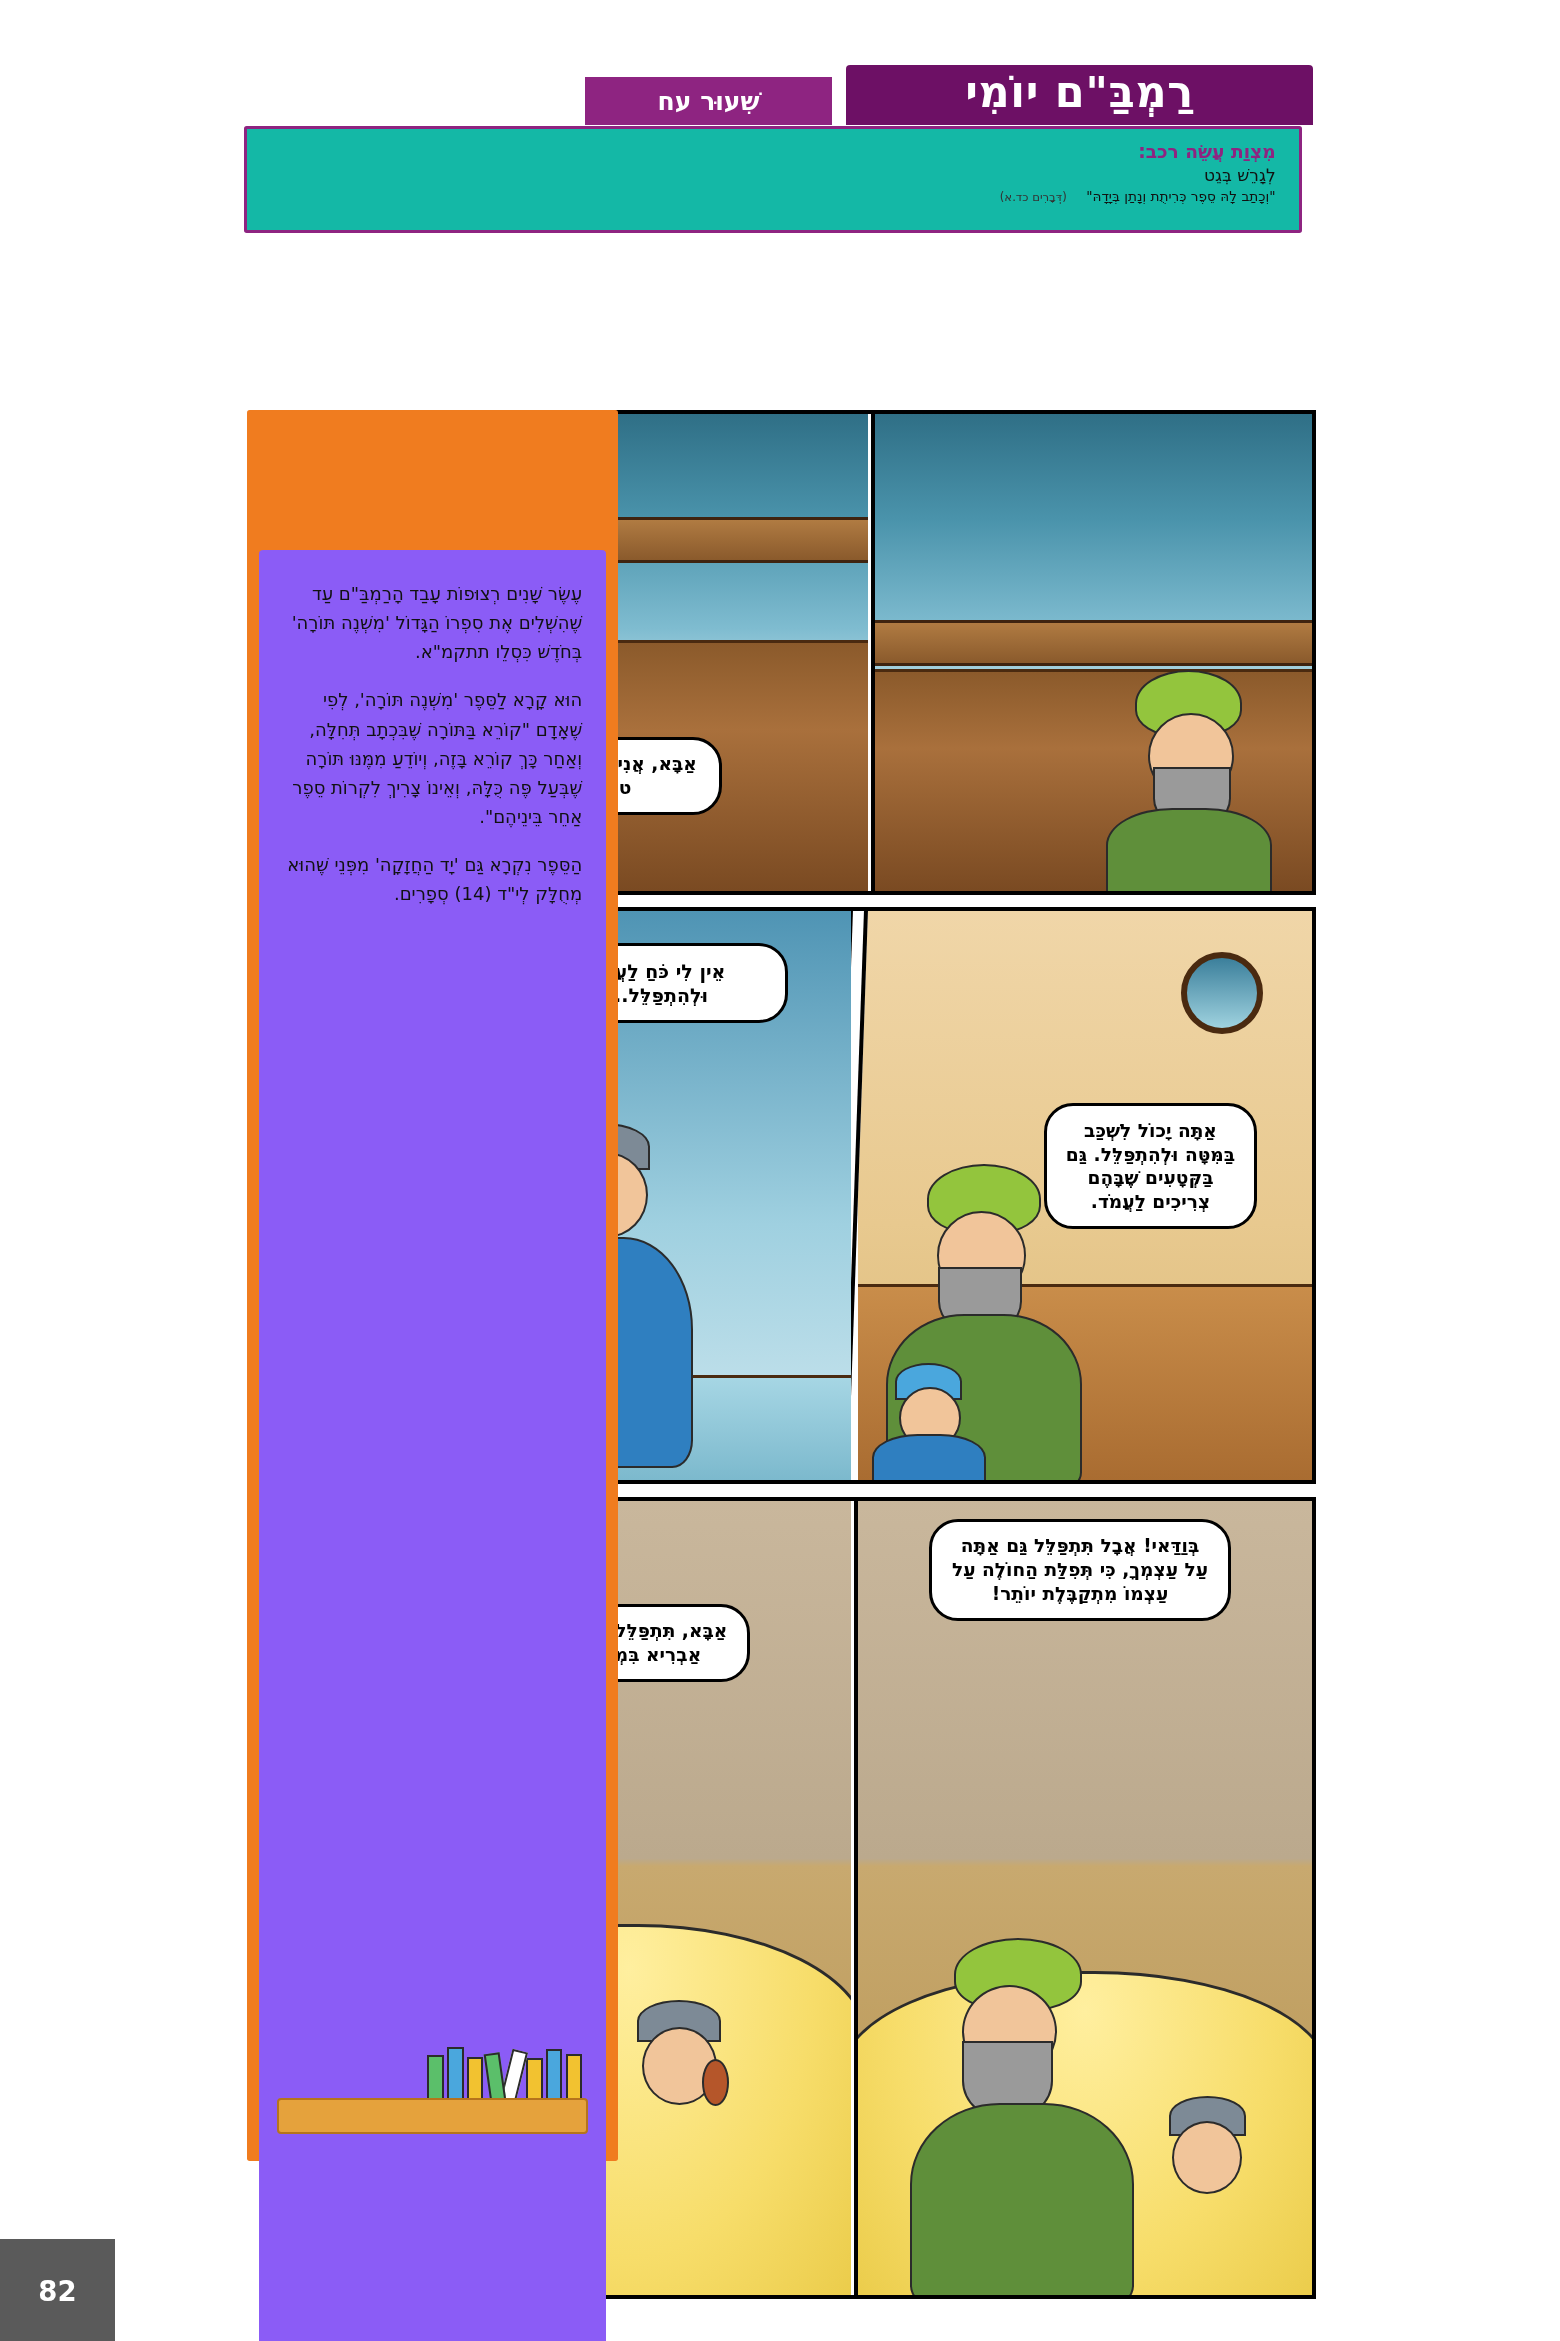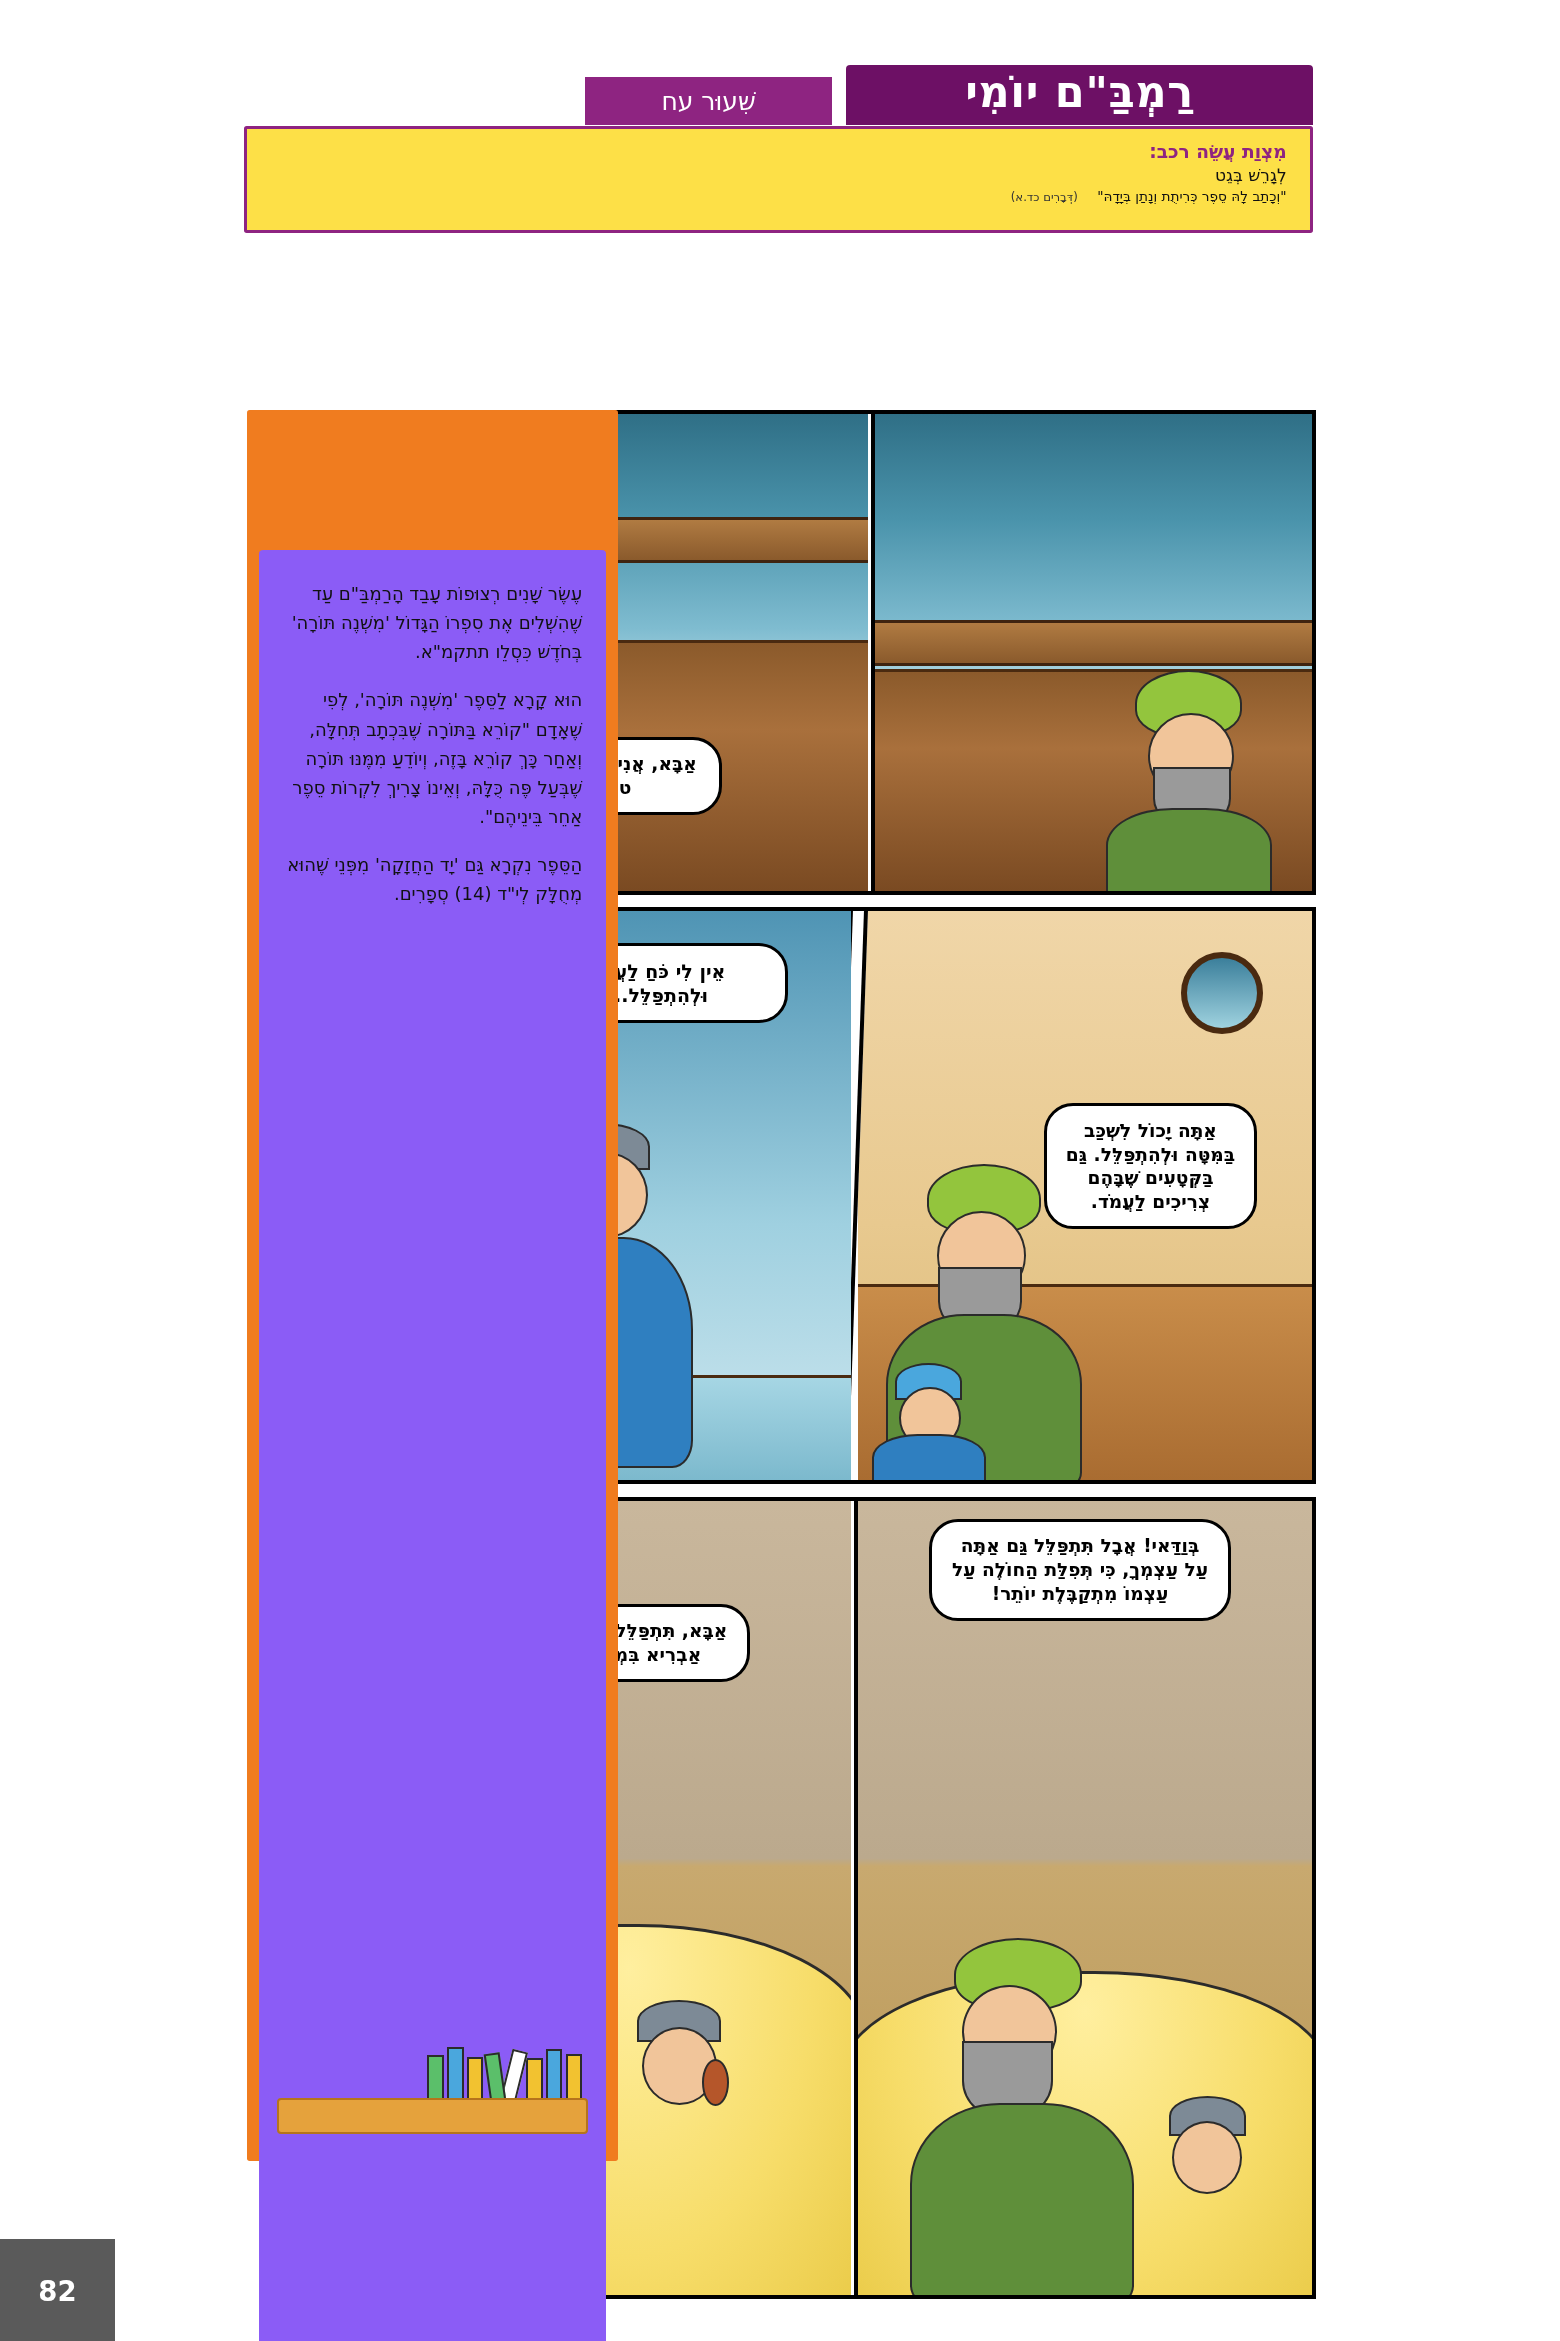--- a/index.html
+++ b/index.html
@@ -50,33 +50,33 @@
     width: 247px;
     height: 48px;
     background: #8e2481;
     display: flex;
     align-items: center;
     justify-content: center;
   }
   .lesson-plate .lesson-text {
     color: #ffffff;
     font-size: 25px;
-    font-weight: normal;
+    font-weight: bold;
   }
 
   
   .mitzvah-box {
     position: absolute;
     top: 126px;
     left: 244px;
-    right: 247px;
+    right: 258px;
     height: 107px;
     border: 3.4px solid #8e2481;
     border-radius: 2.7px;
-    background: #fde047;
+    background: #14b8a6;
     box-sizing: border-box;
     padding: 12.4px 23.4px 6.9px 23.4px;
     text-align: right;
   }
   .mitzvah-title {
     color: #8e2481;
     font-size: 18.6px;
     font-weight: bold;
     margin-bottom: 2.7px;
   }

